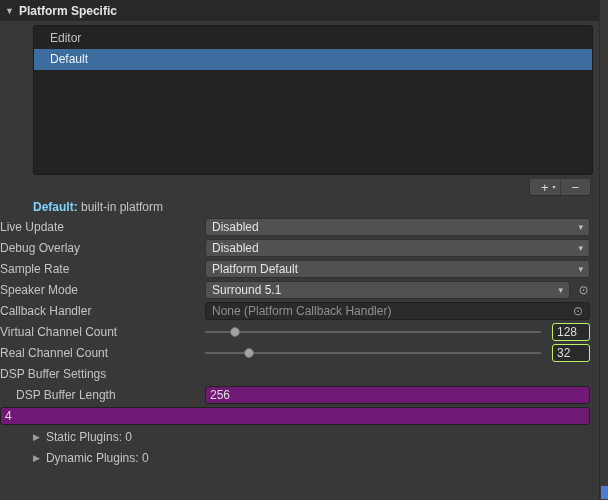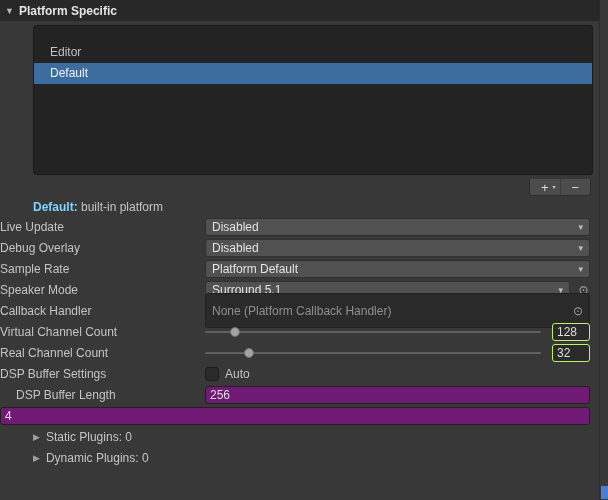--- a/index.html
+++ b/index.html
@@ -26,21 +26,21 @@
   }
   .foldout-open { font-size:9px; color:#b8b8b8; }
   .header-title { font-weight:bold; color:#e4e4e4; }
 
   
   .list-box {
     position:absolute; left:33px; top:25px; width:560px; height:150px;
     background:#232323;
     border:1px solid #1a1a1a;
     border-radius:3px;
-    padding-top:16px;
+    padding-top:2px;
     overflow:hidden;
   }
   .list-row { height:21px; line-height:21px; padding-left:16px; color:#c2c2c2; }
   .list-row.selected { background:var(--selection-blue); color:#eef2f6; }
 
   
   .list-footer {
     position:absolute; top:179px; left:529px; width:62px; height:17px;
     background:#4c4c4c;
     border:1px solid #2e2e2e; border-top:none;
@@ -73,21 +73,21 @@
     border:1px solid #303030; border-radius:3px;
     display:flex; align-items:center;
     padding:0 6px; color:#e3e3e3;
   }
   .dd-value { flex:1; white-space:nowrap; overflow:hidden; }
   .dd-arrow { font-size:9px; color:#c0c0c0; margin-left:6px; }
 
   .picker-after { flex:0 0 auto; width:13px; text-align:center; color:#a8a8a8; font-size:12px; margin-right:3px; margin-left:4px; }
 
   .object-field {
-    height:35px; background:#2a2a2a;
+    height:18px; background:#2a2a2a;
     border:1px solid #212121; border-radius:3px;
     display:flex; align-items:center;
     padding:0 6px; color:#8f8f8f;
   }
   .obj-value { flex:1; white-space:nowrap; overflow:hidden; }
   .obj-picker { color:#9f9f9f; font-size:12px; margin-left:6px; }
 
   .slider-wrap { position:relative; height:18px; }
   .slider-track { position:absolute; left:0; right:0; top:8px; height:2px; background:#606060; border-radius:1px; }
   .slider-thumb {
@@ -210,24 +210,20 @@
     <span class="row-label">Real Channel Count</span>
     <div class="control slider-wrap">
       <div class="slider-track"></div>
       <div class="slider-thumb" style="left: 13%;"></div>
     </div>
     <input class="num-field" value="32" style="">
   </div>
 
   <div class="row">
     <span class="row-label">DSP Buffer Settings</span>
-    <div class="toggle-wrap">
-      <div class="checkbox"></div>
-      <span class="toggle-label">Auto</span>
-    </div>
   </div>
 
   <div class="row">
     <span class="row-label indent">DSP Buffer Length</span>
     <input class="text-field" value="256" style="">
   </div>
 
   <div class="row">
     <input class="text-field" value="4" style="">
   </div>

